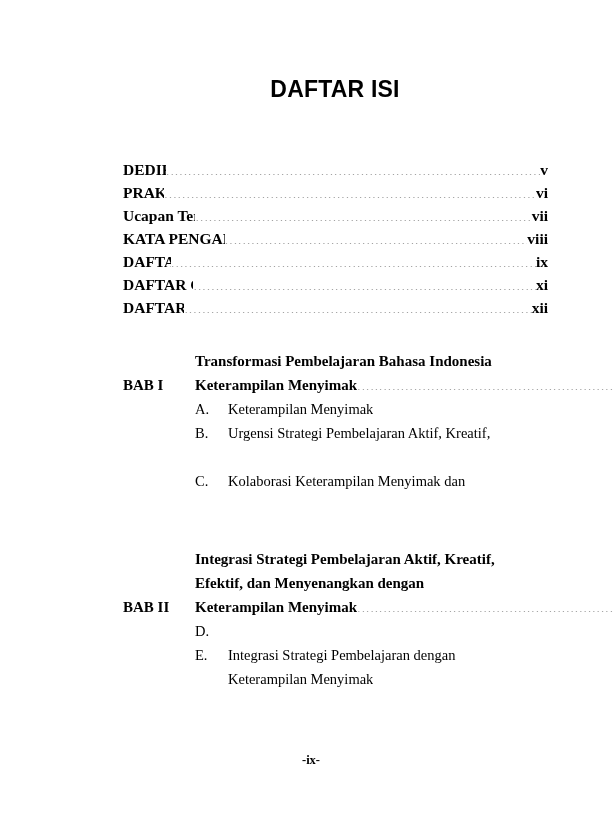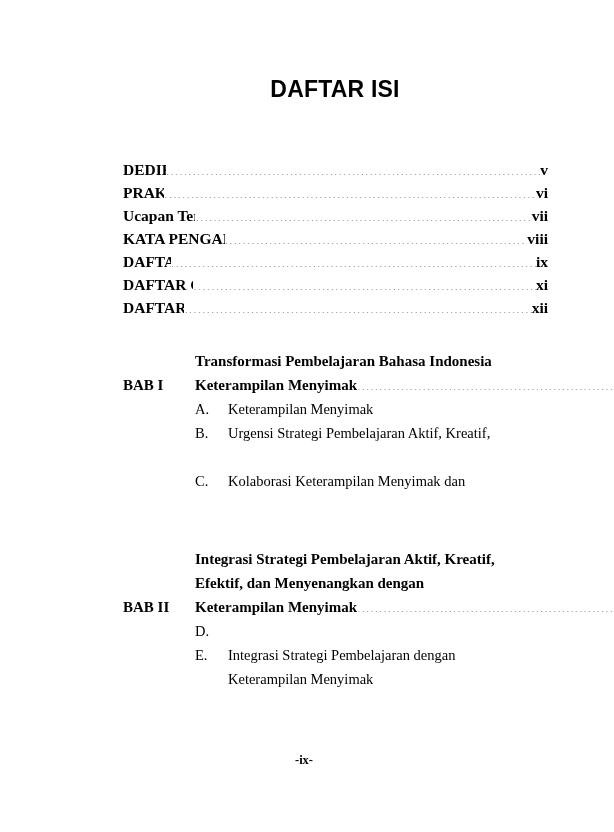--- a/index.html
+++ b/index.html
@@ -151,21 +151,21 @@
     height: 24px;
   }
   .sub-body .leader::after {
     letter-spacing: 0.75px;
   }
 
   
   .footer {
     position: absolute;
     top: 753px;
-    left: 4px;
+    left: 11px;
     width: 544px;
     text-align: center;
     font-size: 12.5px;
     font-weight: bold;
     color: #000000;
   }
 </style>
 </head>
 <body>
 

